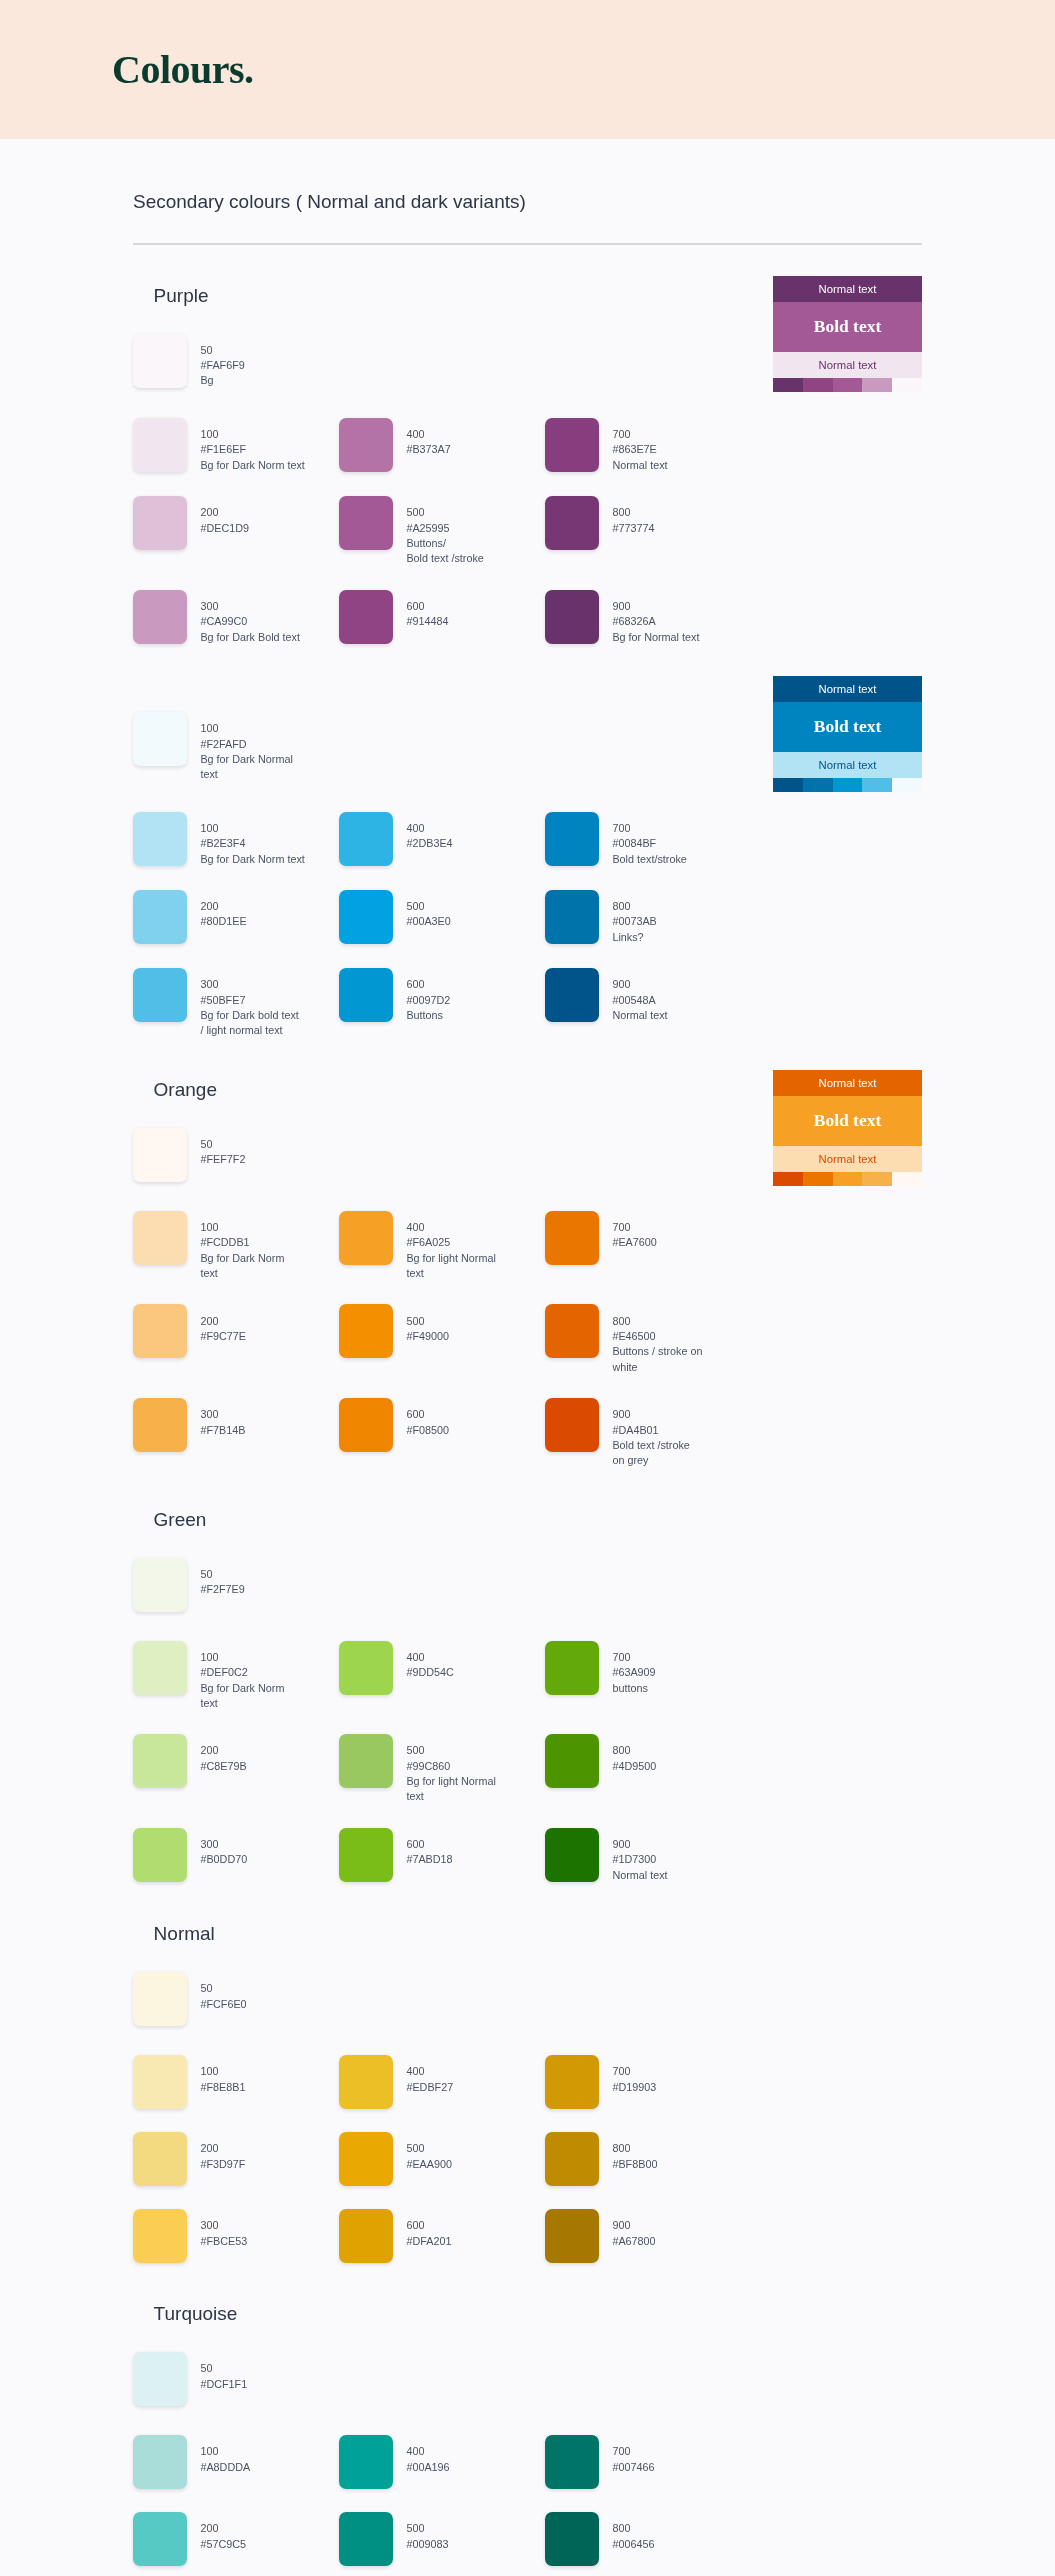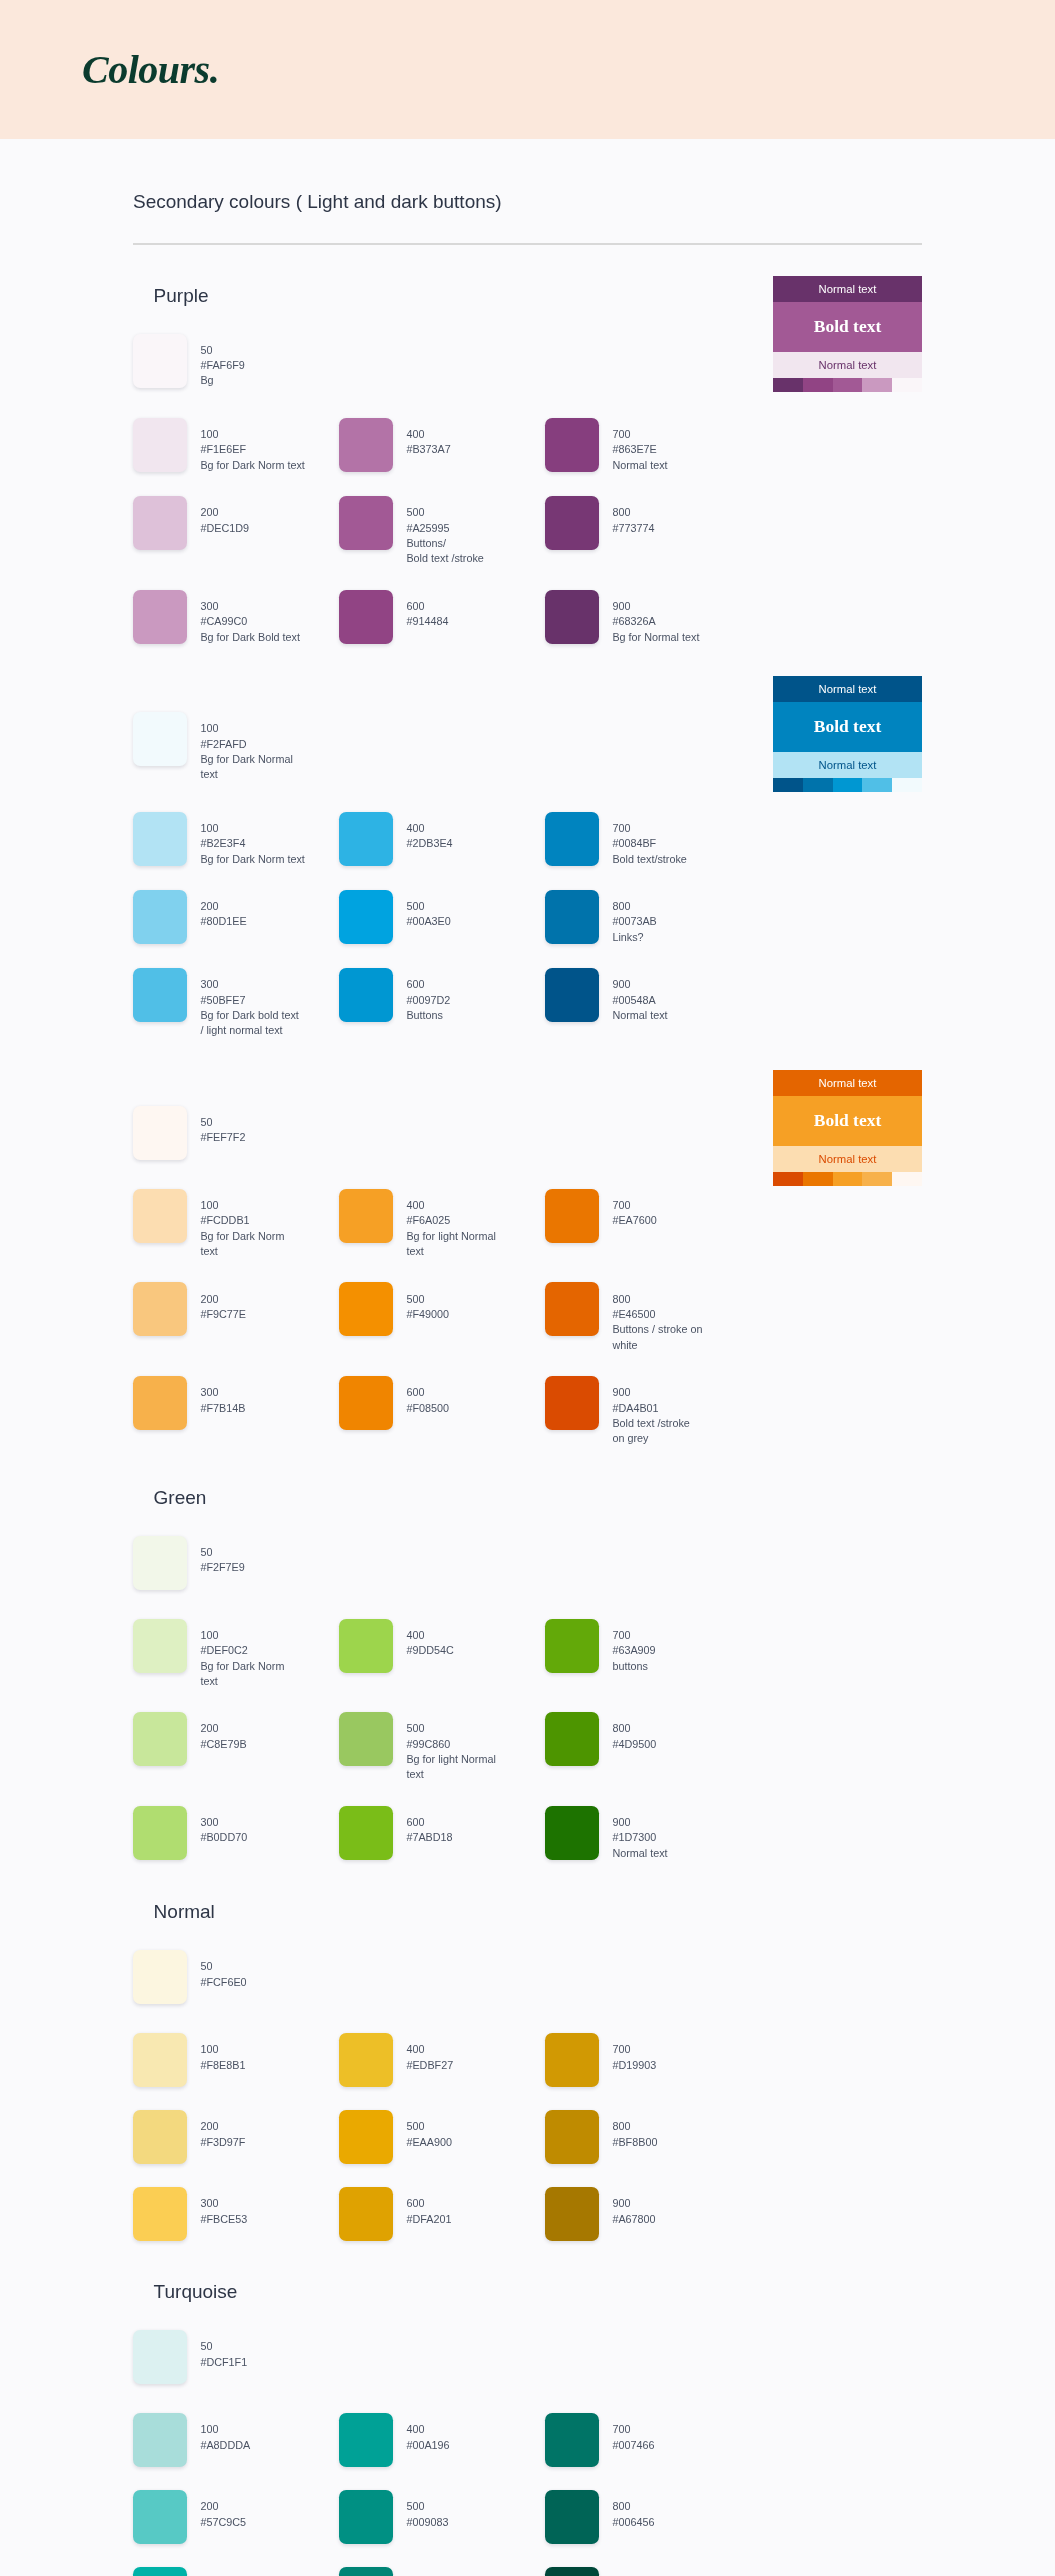--- a/index.html
+++ b/index.html
@@ -10,22 +10,21 @@
     font-family: "Liberation Sans", sans-serif;
     -webkit-font-smoothing: antialiased;
   }
 
   
   .hero {
     background: #FBE8DC;
     height: 139px;
     display: flex;
     align-items: center;
-    padding-left: 82px;
-    font-style: italic;
+    padding-left: 112px;
   }
   .hero-title {
     font-family: "Liberation Serif", serif;
     font-weight: bold;
     font-size: 40px;
     color: #0B3B2E;
     letter-spacing: -0.5px;
     margin: 0;
   }
 
@@ -134,21 +133,21 @@
 </style>
 </head>
 <body>
 
 <div class="hero">
   <h1 class="hero-title">Colours.</h1>
 </div>
 
 <div class="page">
   <div class="section-head">
-    <h2 class="section-head-title">Secondary colours ( Light and dark buttons)</h2>
+    <h2 class="section-head-title">Secondary colours ( Normal and dark variants)</h2>
     <div class="divider"></div>
   </div>
   <div id="groups-root">
       <div class="group">
         <div class="group-name">Purple</div>
         <div class="preview">
           <div class="pv-top" style="background: rgb(104, 50, 106); color: rgb(255, 255, 255);">Normal text</div>
           <div class="pv-mid" style="background: rgb(162, 89, 149);">Bold text</div>
           <div class="pv-bottom" style="background: rgb(241, 230, 239); color: rgb(104, 50, 106);">Normal text</div>
           <div class="pv-strip">
@@ -352,20 +351,21 @@
               <div class="meta">
                 <div>900</div>
                 <div>#00548A</div>
                 <div>Normal text</div>
               </div>
             </div>
           </div>
         </div>
       </div>
       <div class="group">
+        <div class="group-name">Orange</div>
         <div class="preview">
           <div class="pv-top" style="background: rgb(228, 101, 0); color: rgb(255, 255, 255);">Normal text</div>
           <div class="pv-mid" style="background: rgb(246, 160, 37);">Bold text</div>
           <div class="pv-bottom" style="background: rgb(252, 221, 177); color: rgb(218, 75, 1);">Normal text</div>
           <div class="pv-strip">
             <span style="background: rgb(218, 75, 1);"></span>
             <span style="background: rgb(234, 118, 0);"></span>
             <span style="background: rgb(246, 160, 37);"></span>
             <span style="background: rgb(247, 177, 75);"></span>
             <span style="background: rgb(254, 247, 242);"></span>

